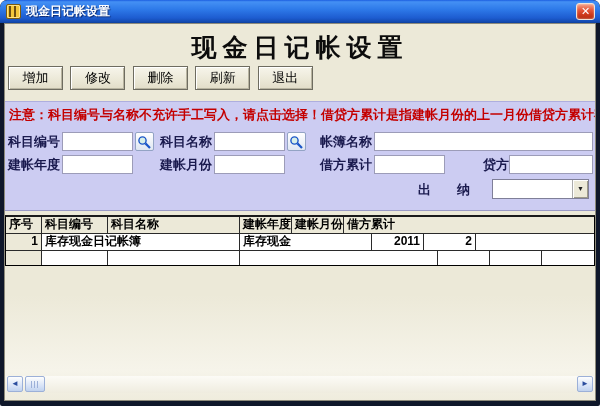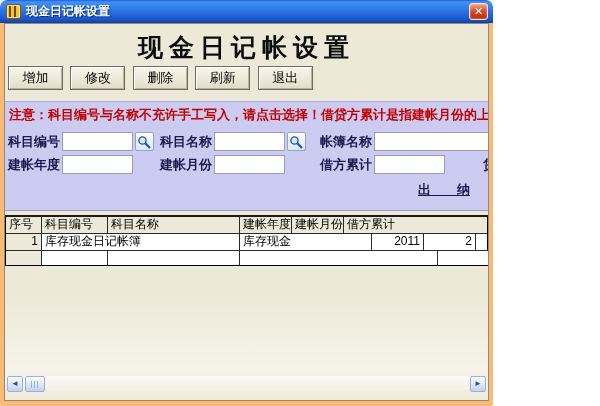--- a/index.html
+++ b/index.html
@@ -1,20 +1,20 @@
 <!DOCTYPE html>
 <html><head>
 <meta charset="utf-8">
 <style>
   * { margin:0; padding:0; box-sizing:border-box; }
   html,body { width:600px; height:406px; font-family:"Liberation Sans","DejaVu Sans",sans-serif; }
 
   .window {
-    position:relative; width:493px; height:406px;
-    background:#fdba74; border-radius:7px 7px 2px 2px; overflow:hidden;
+    position:relative; width:600px; height:406px;
+    background:#0f172a; border-radius:7px 7px 2px 2px; overflow:hidden;
   }
 
   
   .titlebar {
     position:absolute; top:0; left:0; right:0; height:23px;
     background:linear-gradient(180deg,#1c5ee0 0%,#4490f4 8%,#2e7ae9 40%,#1d5cd0 78%,#1248ae 96%,#0c3d96 100%);
     border-radius:7px 7px 0 0;
   }
   .title-icon {
     position:absolute; left:6px; top:4px; width:15px; height:15px;
@@ -93,21 +93,21 @@
   }
 
   
   .grid {
     position:absolute; top:191px; left:0; right:0;
     border:1px solid #000; border-top:2px solid #1a1a1a; background:#fff;
     font-size:12px;
   }
   .grid-row { display:flex; border-bottom:1px solid #2a2a2a; height:17px; }
   .grid-row:last-child { border-bottom:none; height:14px; }
-  .gc { border-right:1px solid #2a2a2a; padding:0 3px; line-height:14px; overflow:hidden; white-space:nowrap; background:#fff; }
+  .gc { border-right:1px solid #2a2a2a; padding:0 3px; line-height:14px; overflow:hidden; white-space:nowrap; background:#fff;font-weight:bold; }
   .gc:last-child { border-right:none; }
   .grid-header .gc { background:#ece9d8; }
   .gc.sel { background:#ece9d8; }
   .c0 { width:36px; flex:none; }
   .c1 { width:66px; flex:none; }
   .c2 { width:132px; flex:none; }
   .c3 { width:198px; flex:none; }
   .c4 { width:52px; flex:none; }
   .c5 { width:52px; flex:none; }
   .c6 { flex:1; }
@@ -183,21 +183,21 @@
 
       <div class="lbl" style="top:53px;left:3px;">建帐年度</div>
       <input class="inp" style="top: 53px; left: 57px; width: 71px;" value="">
       <div class="lbl" style="top:53px;left:155px;">建帐月份</div>
       <input class="inp" style="top: 53px; left: 209px; width: 71px;" value="">
       <div class="lbl" style="top:53px;left:315px;">借方累计</div>
       <input class="inp" style="top: 53px; left: 369px; width: 71px;" value="">
       <div class="lbl" style="top:53px;left:450px;margin-left:28px;">贷方累计</div>
       <input class="inp" style="top: 53px; left: 504px; width: 84px;" value="">
 
-      <div class="lbl" style="top:78px;left:413px;text-decoration:underline;">出　　纳</div>
+      <div class="lbl" style="top:78px;left:413px;">出　　纳</div>
       <div class="combo" style="top:77px;left:487px;">
         <div class="combo-value"></div>
         <div class="combo-btn">▼</div>
       </div>
     </div>
 
     <div class="grid">
       <div class="grid-row grid-header">
         <div class="gc c0">序号</div>
         <div class="gc c1">科目编号</div>

